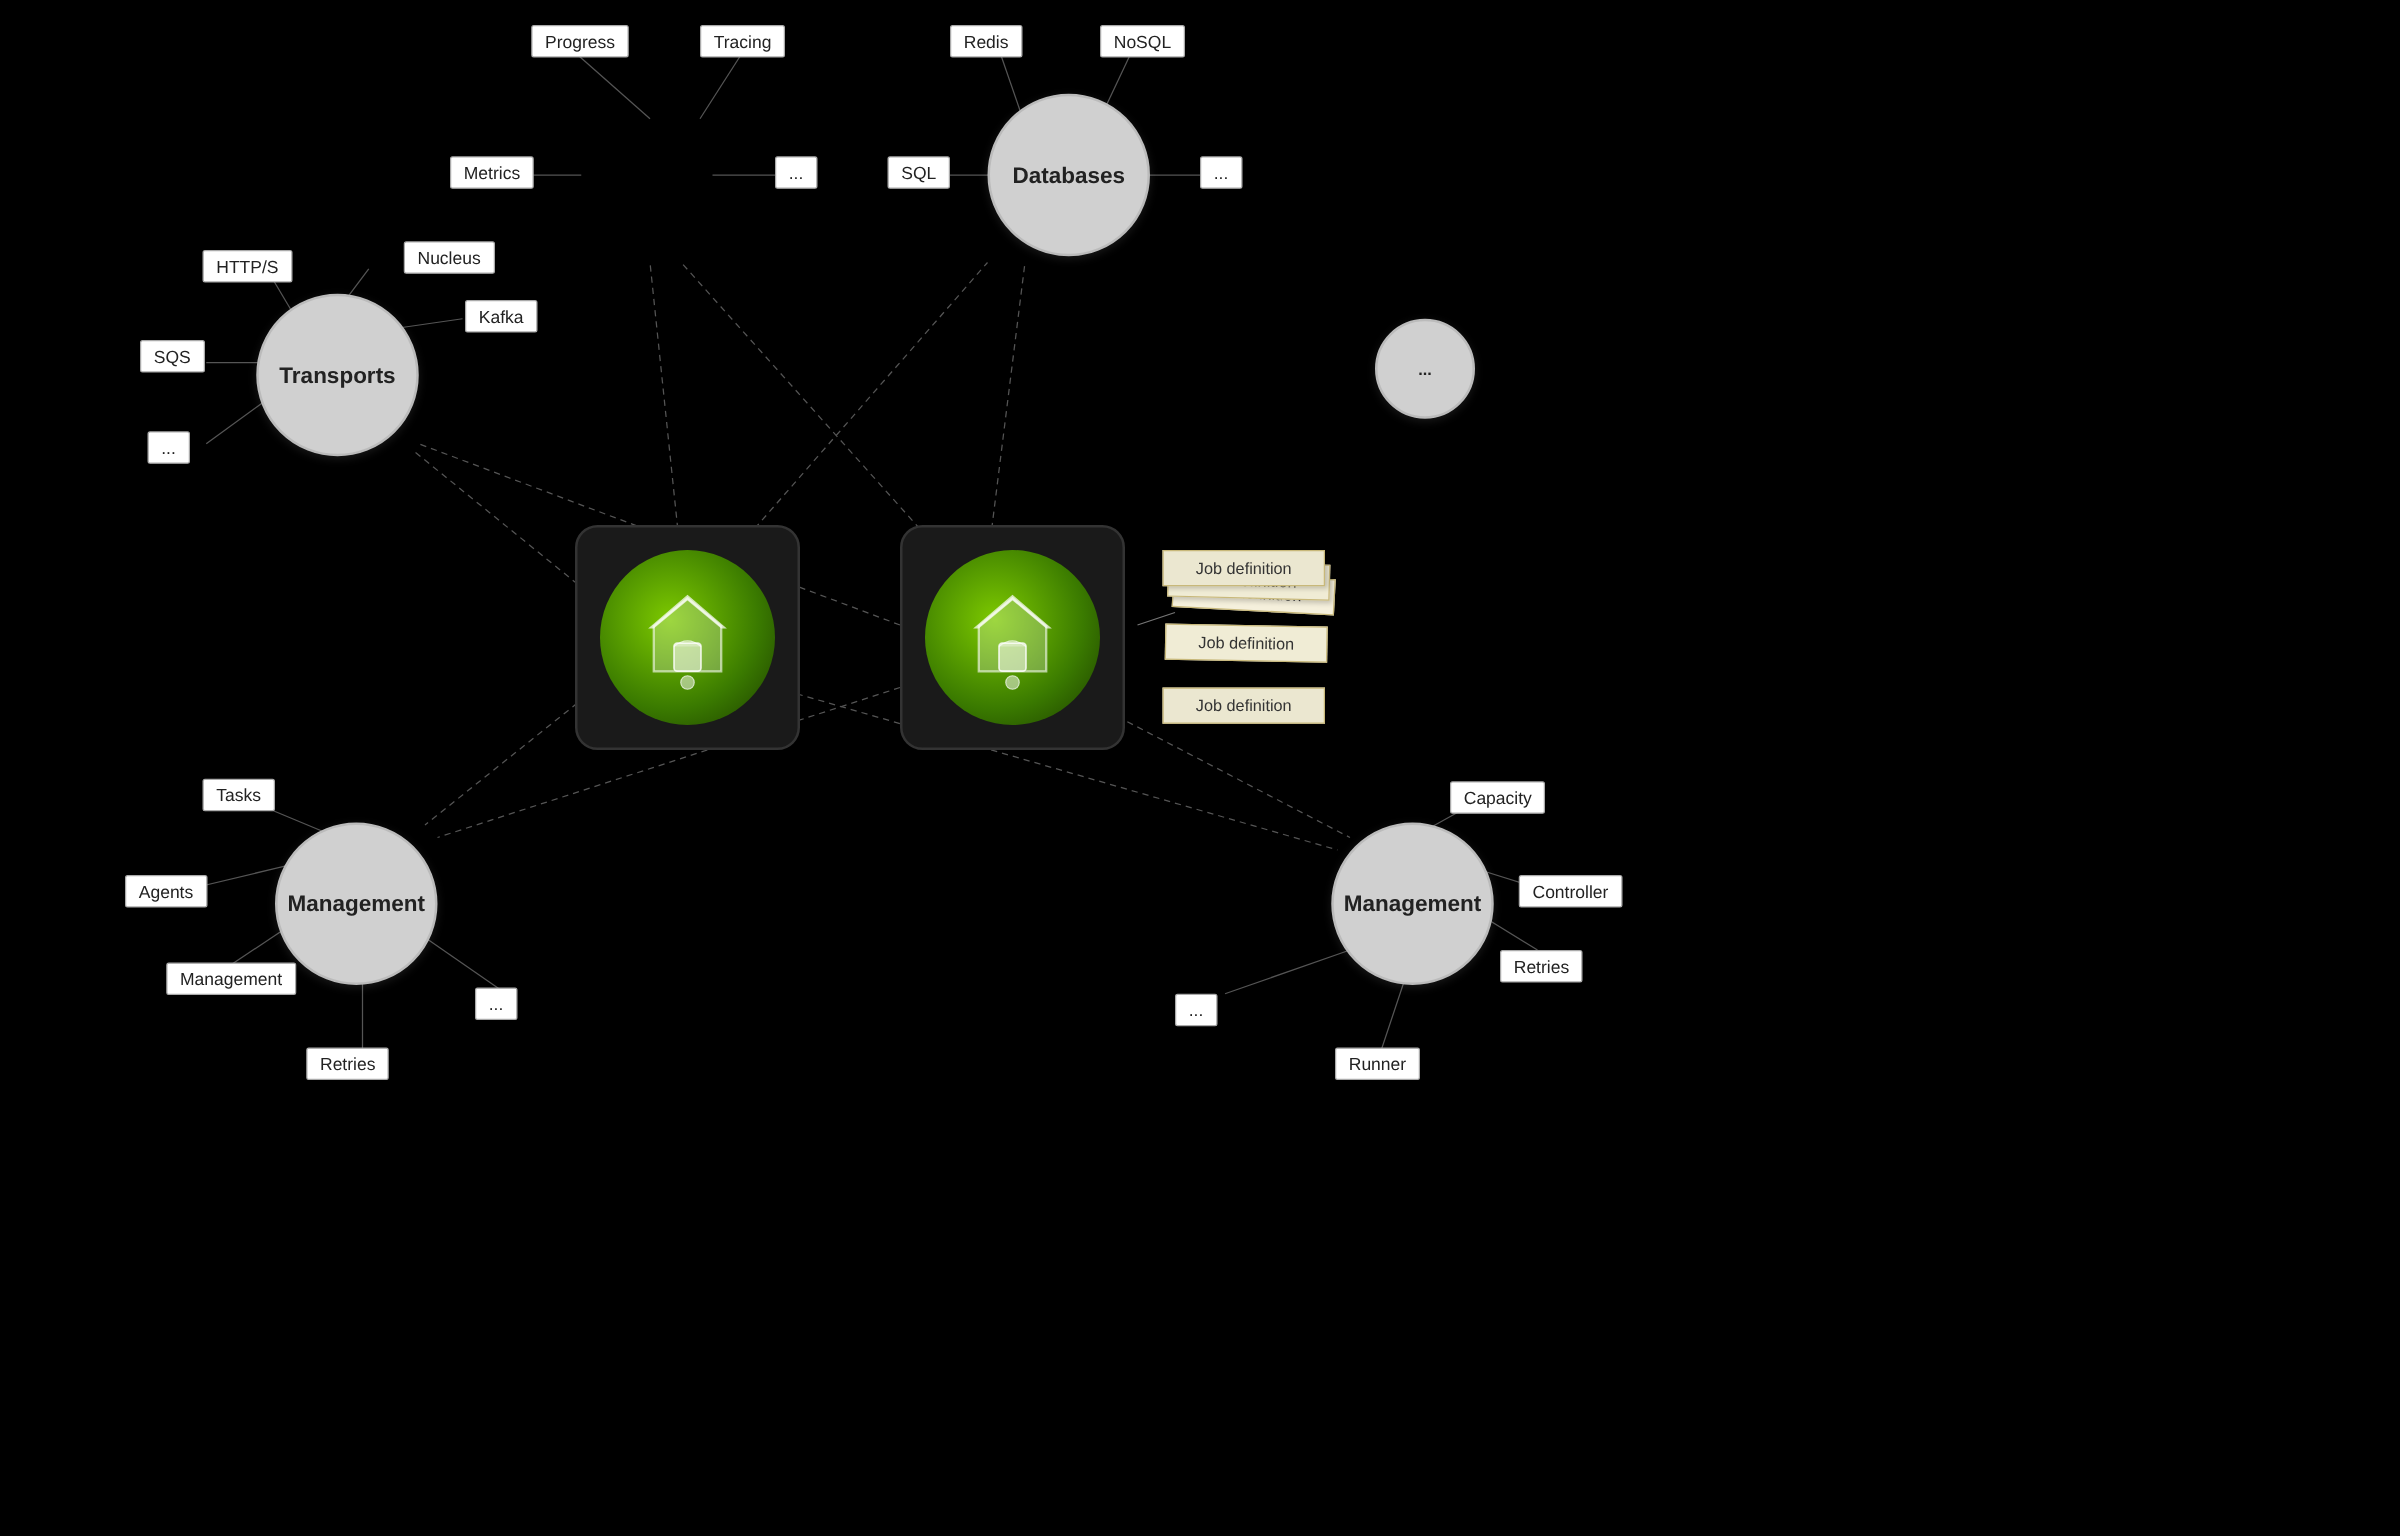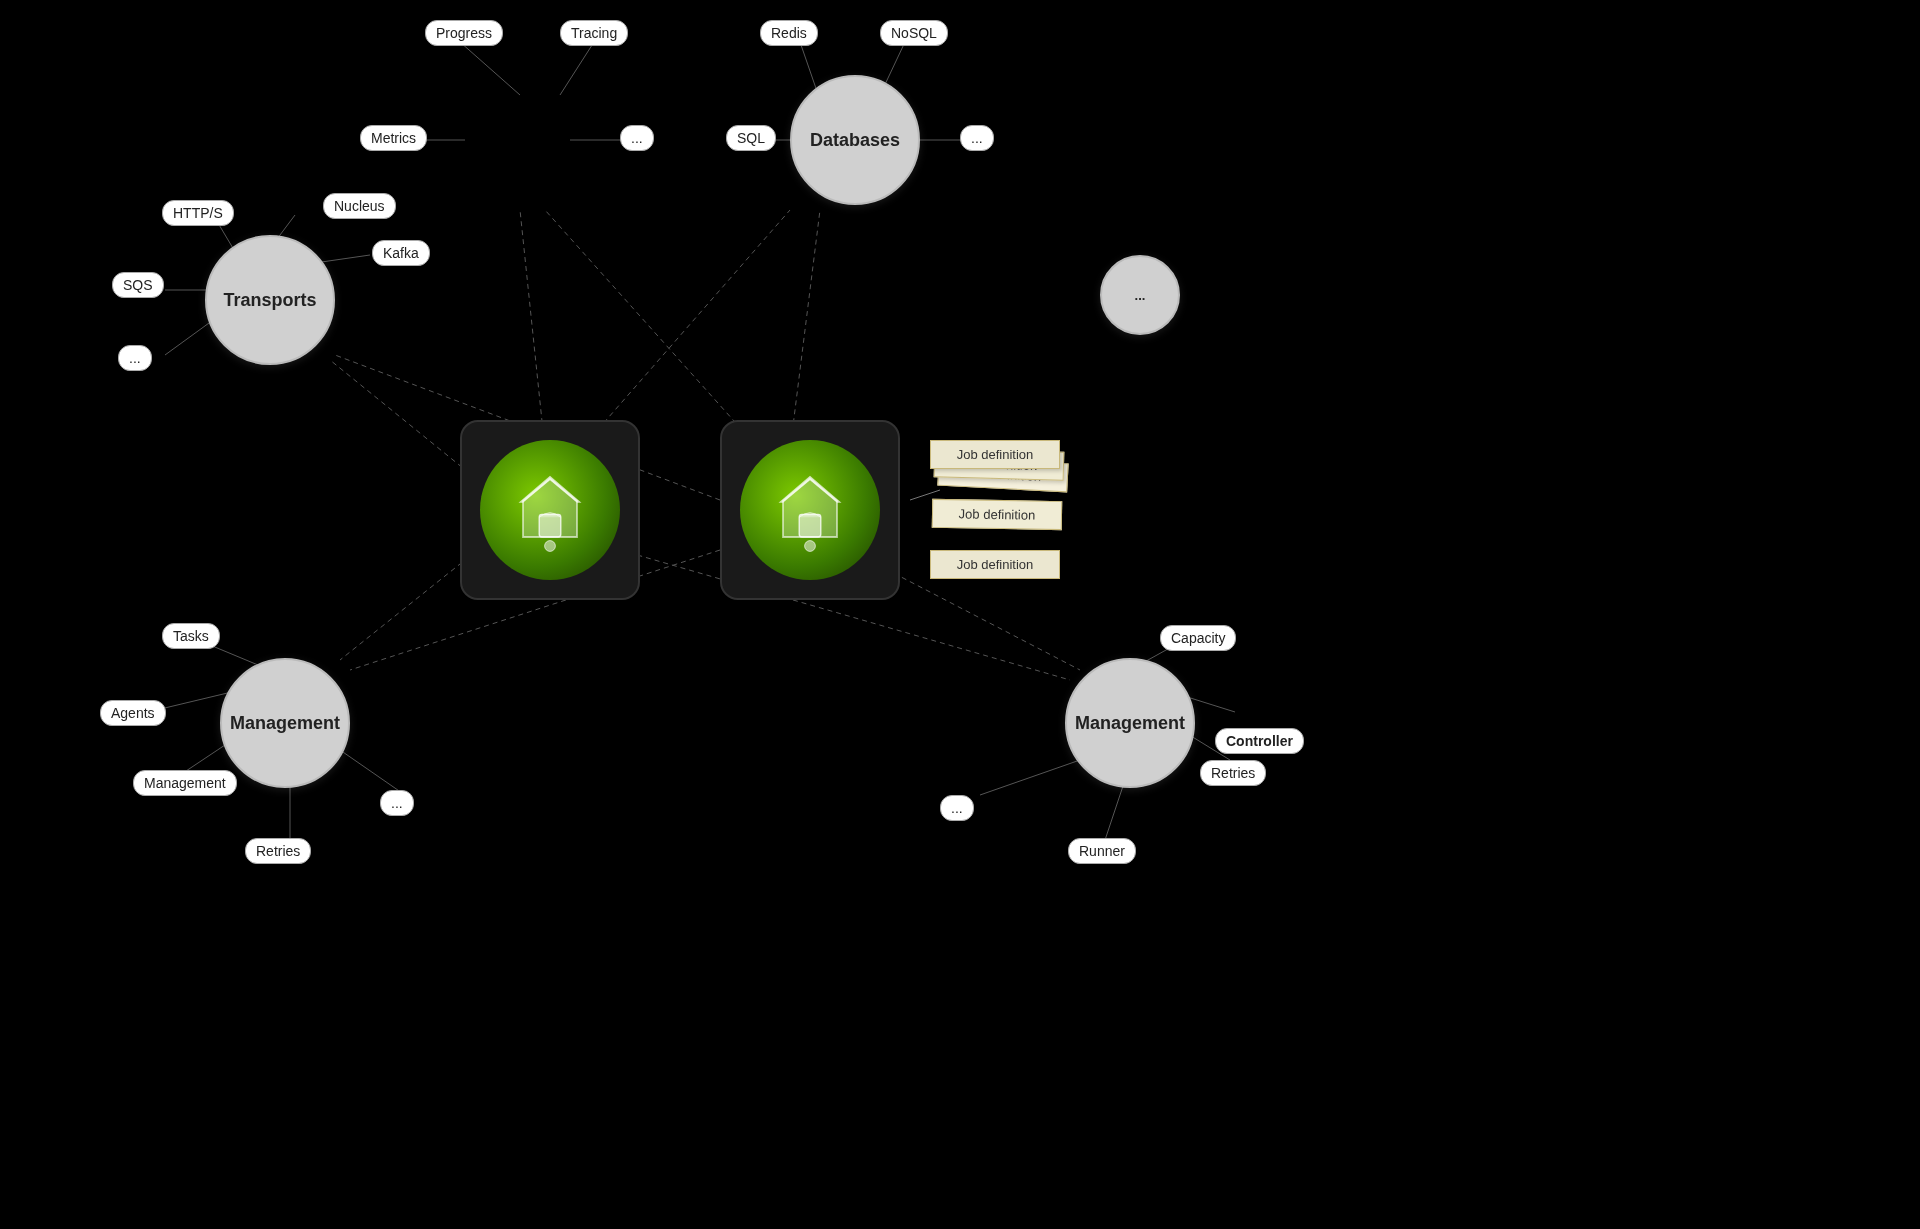--- a/index.html
+++ b/index.html
@@ -49,21 +49,21 @@
       font-size: 13px;
     }
     .label-box {
       position: absolute;
       background: #fff;
       border: 1px solid #aaa;
       padding: 4px 10px;
       font-size: 14px;
       color: #222;
       white-space: nowrap;
-      border-radius: 12px;
+      border-radius: 2px;
     }
     .app-icon {
       position: absolute;
       width: 180px;
       height: 180px;
       background: #1a1a1a;
       border-radius: 18px;
       display: flex;
       align-items: center;
       justify-content: center;
@@ -178,21 +178,21 @@
   <div class="node-circle large" style="left: 790px; top: 75px;">
     <span>Databases</span>
   </div>
 
   <div class="label-box" style="left: 760px; top: 20px;">
     <span>Redis</span>
   </div>
   <div class="label-box" style="left: 880px; top: 20px; text-align: center;">
     <span>NoSQL</span>
   </div>
-  <div class="label-box" style="left: 710px; top: 125px; margin-left: 16px;">
+  <div class="label-box" style="left: 710px; top: 125px;">
     <span>SQL</span>
   </div>
   <div class="label-box" style="left: 960px; top: 125px;">
     <span>...</span>
   </div>
 
   <div class="node-circle large" style="left: 205px; top: 235px;">
     <span>Transports</span>
   </div>
 
@@ -284,21 +284,21 @@
     <span>...</span>
   </div>
 
   <div class="node-circle large" style="left: 1065px; top: 658px;">
     <span>Management</span>
   </div>
 
   <div class="label-box" style="left: 1160px; top: 625px;">
     <span>Capacity</span>
   </div>
-  <div class="label-box" style="left: 1215px; top: 728px; font-weight: bold;">
+  <div class="label-box" style="left: 1215px; top: 700px;">
     <span>Controller</span>
   </div>
   <div class="label-box" style="left: 1200px; top: 760px;">
     <span>Retries</span>
   </div>
   <div class="label-box" style="left: 1068px; top: 838px;">
     <span>Runner</span>
   </div>
   <div class="label-box" style="left: 940px; top: 795px;">
     <span>...</span>

